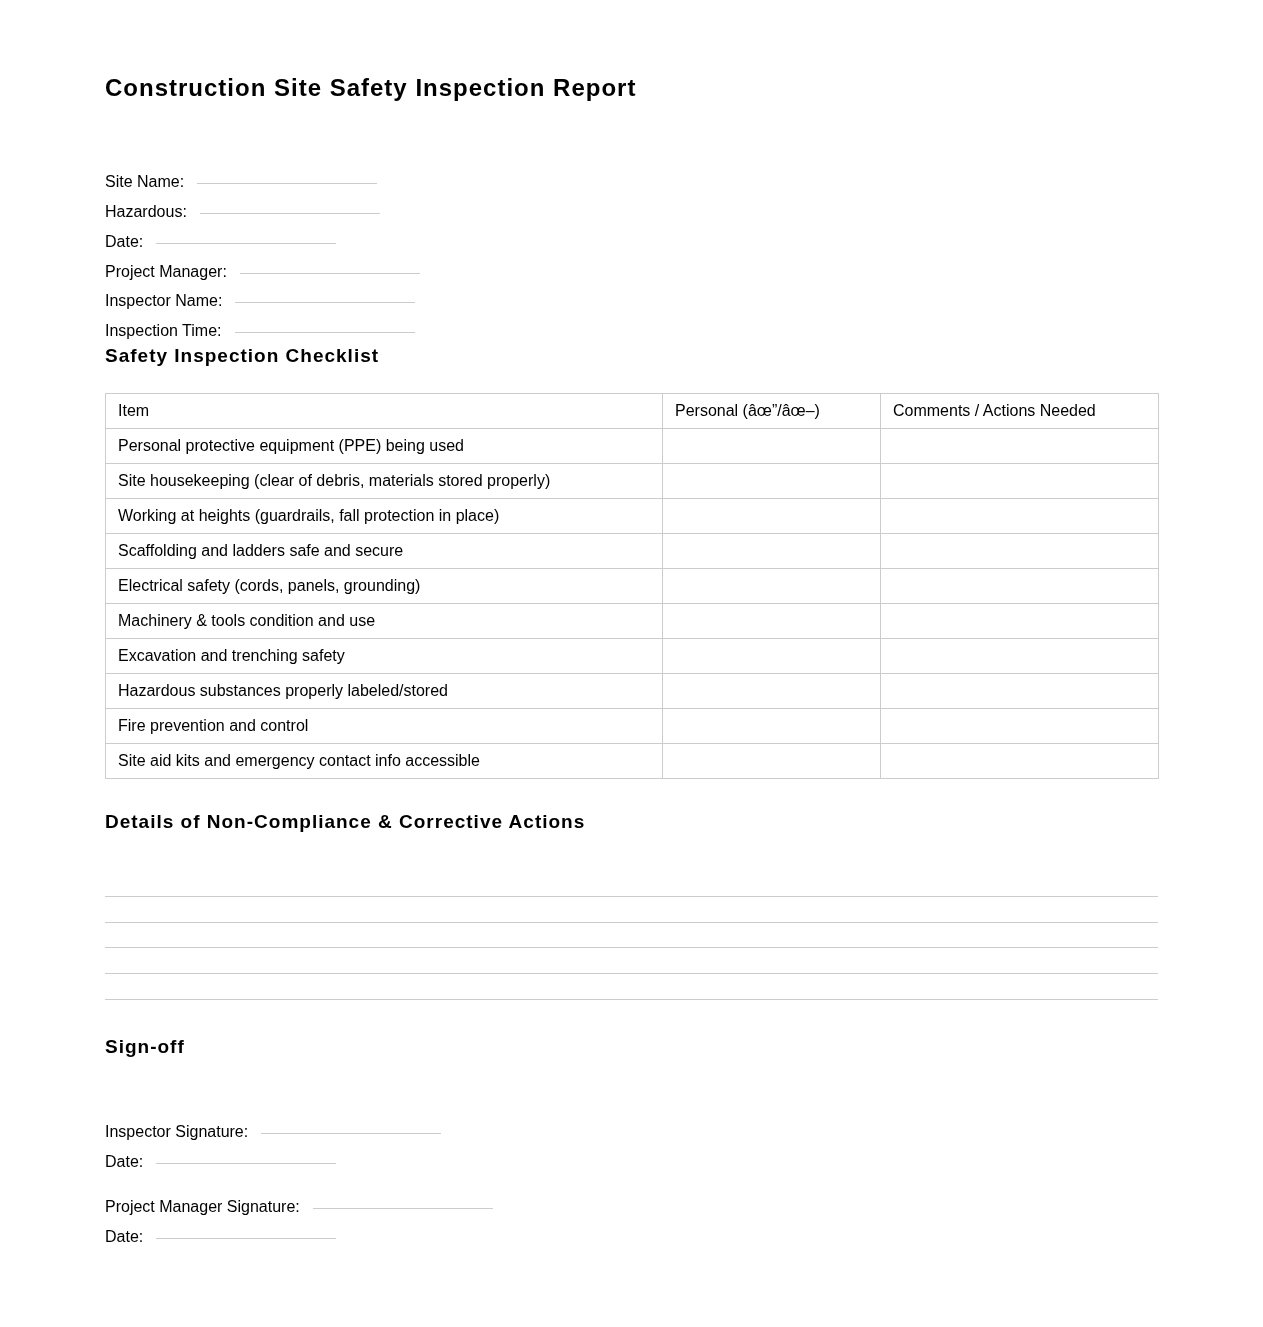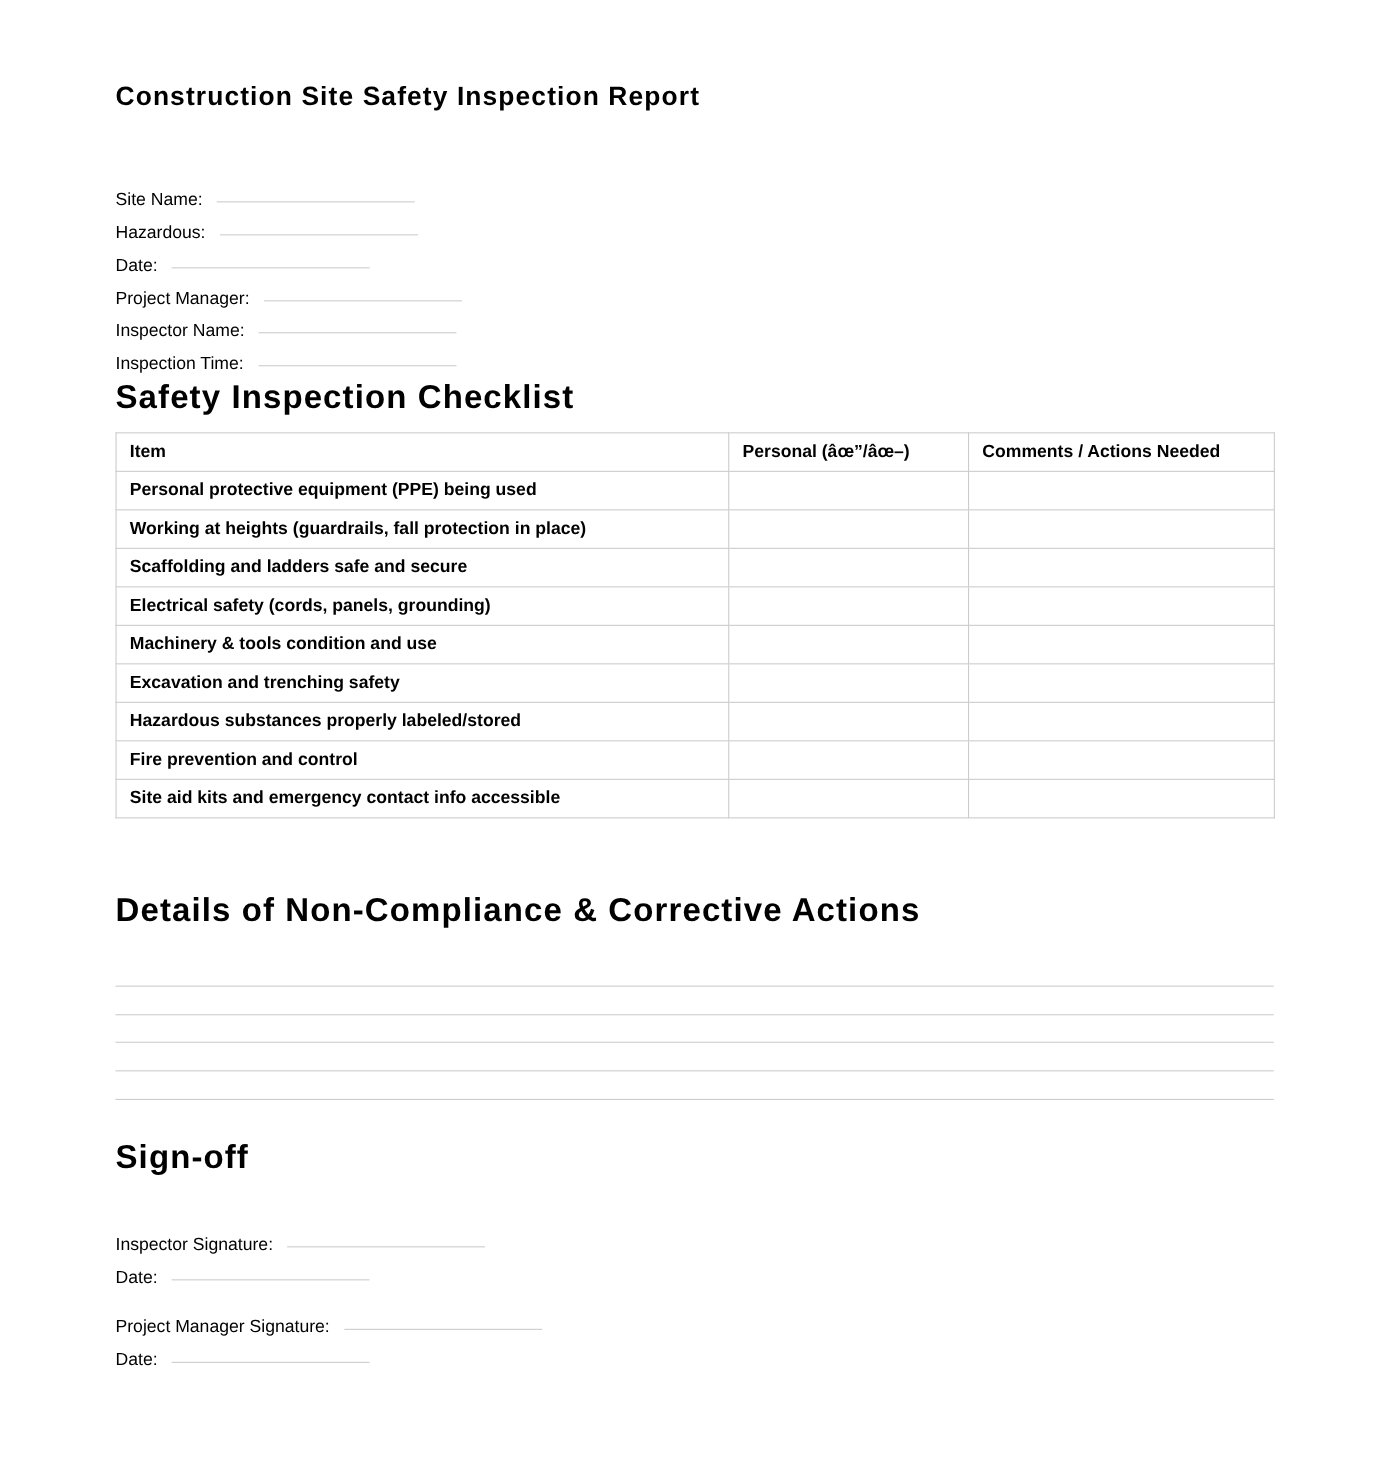--- a/index.html
+++ b/index.html
@@ -23,21 +23,21 @@
     margin: 0;
     font-size: 24px;
     font-weight: bold;
     letter-spacing: 1px;
     white-space: nowrap;
   }
   h2 {
     position: absolute;
     left: 0;
     margin: 0;
-    font-size: 30px;
+    font-size: 19px;
     font-weight: bold;
     letter-spacing: 1px;
     white-space: nowrap;
   }
   .field {
     position: absolute;
     left: 0;
     height: 20px;
     display: flex;
     align-items: center;
@@ -60,21 +60,21 @@
     width: 1053px;
     border-collapse: collapse;
     table-layout: fixed;
     font-size: 16px;
   }
   table.checklist th, table.checklist td {
     border: 1px solid #cccccc;
     height: 34px;
     padding: 0 12px;
     text-align: left;
-    font-weight: bold;
+    font-weight: normal;
     white-space: nowrap;
   }
   .rule {
     position: absolute;
     left: 0;
     width: 1053px;
     height: 0;
     border-top: 1px solid #cccccc;
   }
 </style>
@@ -125,20 +125,25 @@
         <th>Comments / Actions Needed</th>
       </tr>
     </thead>
     <tbody>
       <tr>
         <td>Personal protective equipment (PPE) being used</td>
         <td></td>
         <td></td>
       </tr>
       <tr>
+        <td>Site housekeeping (clear of debris, materials stored properly)</td>
+        <td></td>
+        <td></td>
+      </tr>
+      <tr>
         <td>Working at heights (guardrails, fall protection in place)</td>
         <td></td>
         <td></td>
       </tr>
       <tr>
         <td>Scaffolding and ladders safe and secure</td>
         <td></td>
         <td></td>
       </tr>
       <tr>

